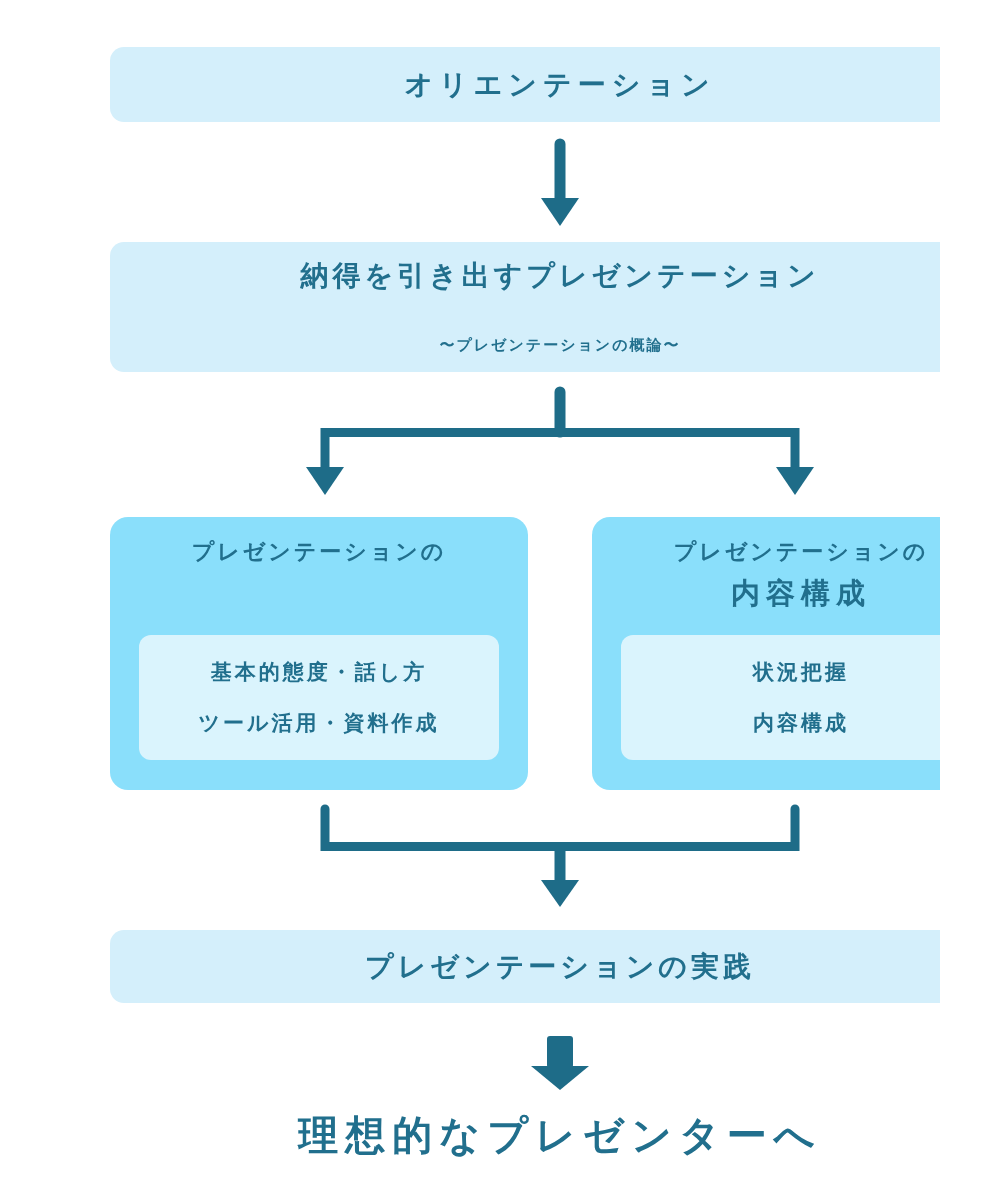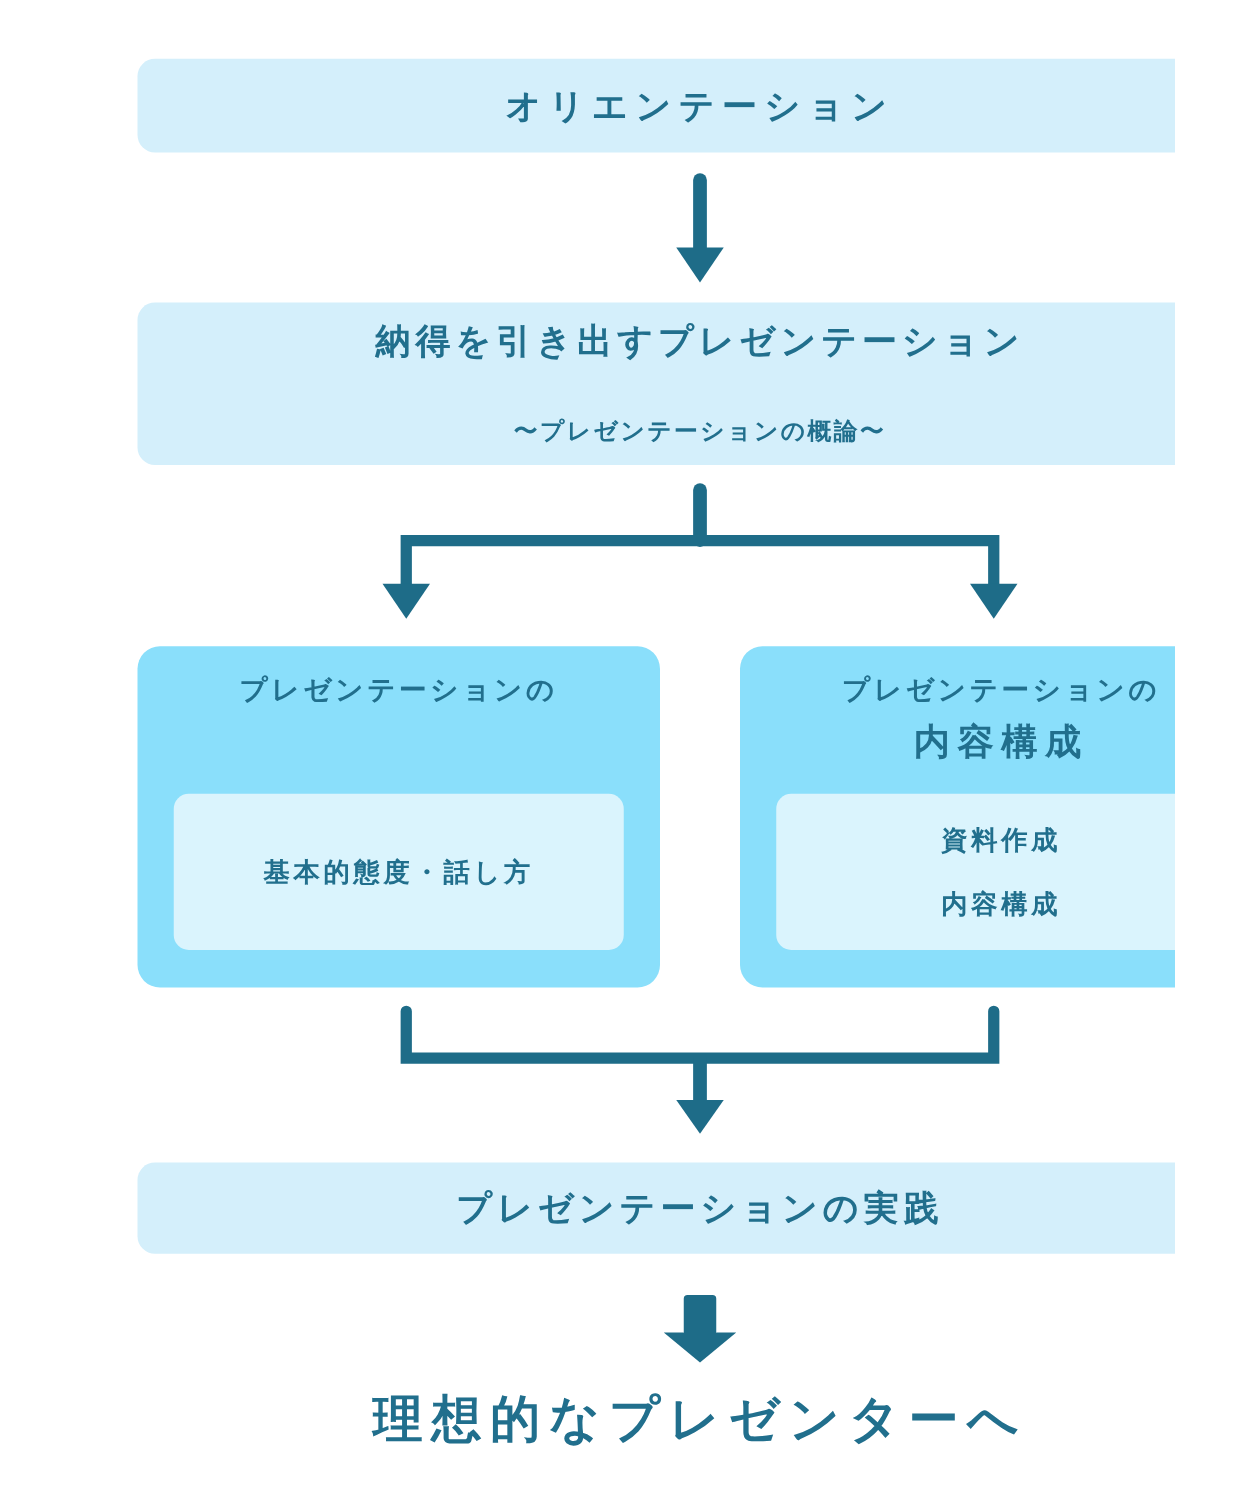--- a/index.html
+++ b/index.html
@@ -33,21 +33,21 @@
     border-radius:14px;
     display:flex;flex-direction:column;
     align-items:center;justify-content:center;
     color:var(--text);font-weight:bold;text-align:center;
   }
   .box-step1{top:47px;height:75px;}
   .box-step2{top:242px;height:130px;gap:32px;}
   .box-step3{top:930px;height:73px;}
   .big-label{font-size:28px;letter-spacing:6px;line-height:1.2;}
   .main-title{font-size:28px;letter-spacing:4px;line-height:1.2;}
-  .sub-title{font-size:19px;letter-spacing:2px;margin-top:11px;}
+  .sub-title{font-size:15px;letter-spacing:2px;margin-top:11px;}
 
   .branch-box{
     position:absolute;top:517px;width:418px;height:273px;
     background:var(--box-medium);
     border-radius:18px;
     color:var(--text);text-align:center;
   }
   .branch-left{left:50px;}
   .branch-right{left:532px;}
   .branch-title1{margin-top:20px;font-size:22px;font-weight:bold;letter-spacing:3px;}
@@ -104,28 +104,29 @@
 
   <div class="wide-box box-step2">
     <div class="main-title">納得を引き出すプレゼンテーション</div>
     <div class="sub-title">〜プレゼンテーションの概論〜</div>
   </div>
 
   <div class="branch-box branch-left">
     <div class="branch-title1">プレゼンテーションの</div>
     <div class="inner-box">
       <div>基本的態度・話し方</div>
+      <div>ツール活用・資料作成</div>
     </div>
   </div>
 
   <div class="branch-box branch-right">
     <div class="branch-title1">プレゼンテーションの</div>
     <div class="branch-title2">内容構成</div>
     <div class="inner-box">
-      <div>資料作成</div>
+      <div>状況把握</div>
       <div>内容構成</div>
     </div>
   </div>
 
   <div class="wide-box box-step3">
     <div class="main-title">プレゼンテーションの実践</div>
   </div>
 
   <div class="goal-text">理想的なプレゼンターへ</div>
 

